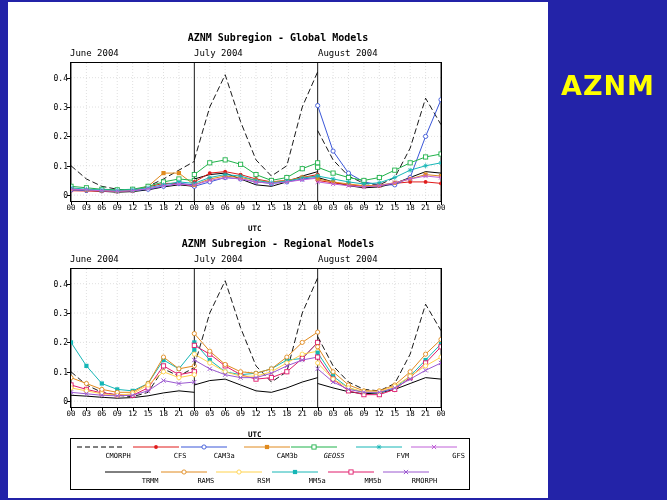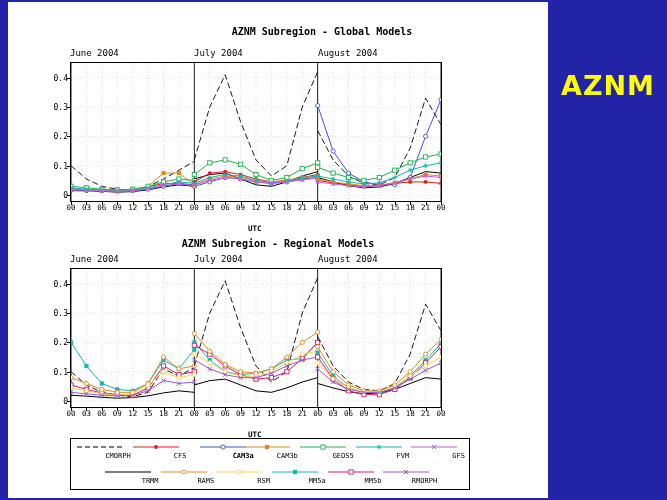--- a/index.html
+++ b/index.html
@@ -28,21 +28,21 @@
   .leglabel{font-family:"DejaVu Sans Mono",monospace;font-size:7px;color:#000;}
 </style>
 </head>
 <body>
 
 <div id="slide">
 
   <div id="panel">
 
 
-    <div class="sectitle" style="top:24px;padding-left:44px;">AZNM Subregion - Global Models</div>
+    <div class="sectitle" style="top:30px;">AZNM Subregion - Global Models</div>
     <div class="monthrow" style="top:46px;">
       <div class="monthlbl" style="left:62px;width:124px;">June 2004</div>
       <div class="monthlbl" style="left:186px;width:124px;">July 2004</div>
       <div class="monthlbl" style="left:310px;width:124px;">August 2004</div>
     </div>
     <div id="chart-global" class="plotbox" style="left:62px;top:60px;width:372px;height:140px;">
         <svg width="370" height="138">
           <line x1="0" x2="370" y1="132.12765957446808" y2="132.12765957446808" stroke="#c9c9c9" stroke-width="0.6" stroke-dasharray="1,2"></line>
           <line x1="0" x2="370" y1="102.76595744680851" y2="102.76595744680851" stroke="#c9c9c9" stroke-width="0.6" stroke-dasharray="1,2"></line>
           <line x1="0" x2="370" y1="73.40425531914894" y2="73.40425531914894" stroke="#c9c9c9" stroke-width="0.6" stroke-dasharray="1,2"></line>
@@ -588,35 +588,35 @@
           </svg>
           <div class="leglabel">CMORPH</div>
         </div>
         <div class="legitem" style="left: 59.7143px; top: 3px; width: 55.7143px;">
           <svg width="50" height="10">
             <line x1="2" x2="48" y1="5" y2="5" stroke="#e01b1b" stroke-width="1"></line>
             <circle cx="25" cy="5" r="1.9" fill="#e01b1b"></circle>
           </svg>
           <div class="leglabel">CFS</div>
         </div>
-        <div class="legitem" style="left: 127px; top: 3px; width: 55.7143px; font-weight: bold;">
+        <div class="legitem" style="left: 108px; top: 3px; width: 55.7143px;">
           <svg width="50" height="10">
             <line x1="2" x2="48" y1="5" y2="5" stroke="#3b57d8" stroke-width="1"></line>
             <circle cx="25" cy="5" r="2.1" fill="#fff" stroke="#3b57d8" stroke-width="0.9"></circle>
           </svg>
           <div class="leglabel">CAM3a</div>
         </div>
         <div class="legitem" style="left: 171.143px; top: 3px; width: 55.7143px;">
           <svg width="50" height="10">
             <line x1="2" x2="48" y1="5" y2="5" stroke="#e08a1e" stroke-width="1"></line>
             <rect x="22.9" y="2.9" width="4.2" height="4.2" fill="#e08a1e"></rect>
           </svg>
           <div class="leglabel">CAM3b</div>
         </div>
-        <div class="legitem" style="left: 227px; top: 3px; width: 55.7143px;">
+        <div class="legitem" style="left: 218px; top: 3px; width: 55.7143px; font-style: italic;">
           <svg width="50" height="10">
             <line x1="2" x2="48" y1="5" y2="5" stroke="#1fb24a" stroke-width="1"></line>
             <rect x="22.9" y="2.9" width="4.2" height="4.2" fill="#fff" stroke="#1fb24a" stroke-width="0.9"></rect>
           </svg>
           <div class="leglabel">GEOS5</div>
         </div>
         <div class="legitem" style="left: 282.571px; top: 3px; width: 55.7143px;">
           <svg width="50" height="10">
             <line x1="2" x2="48" y1="5" y2="5" stroke="#16b6b6" stroke-width="1"></line>
             <path d="M22.6 5 H27.4 M25 2.6 V7.4 M23.3 3.3 L26.7 6.7 M23.3 6.7 L26.7 3.3" stroke="#16b6b6" stroke-width="0.8" fill="none"></path>

